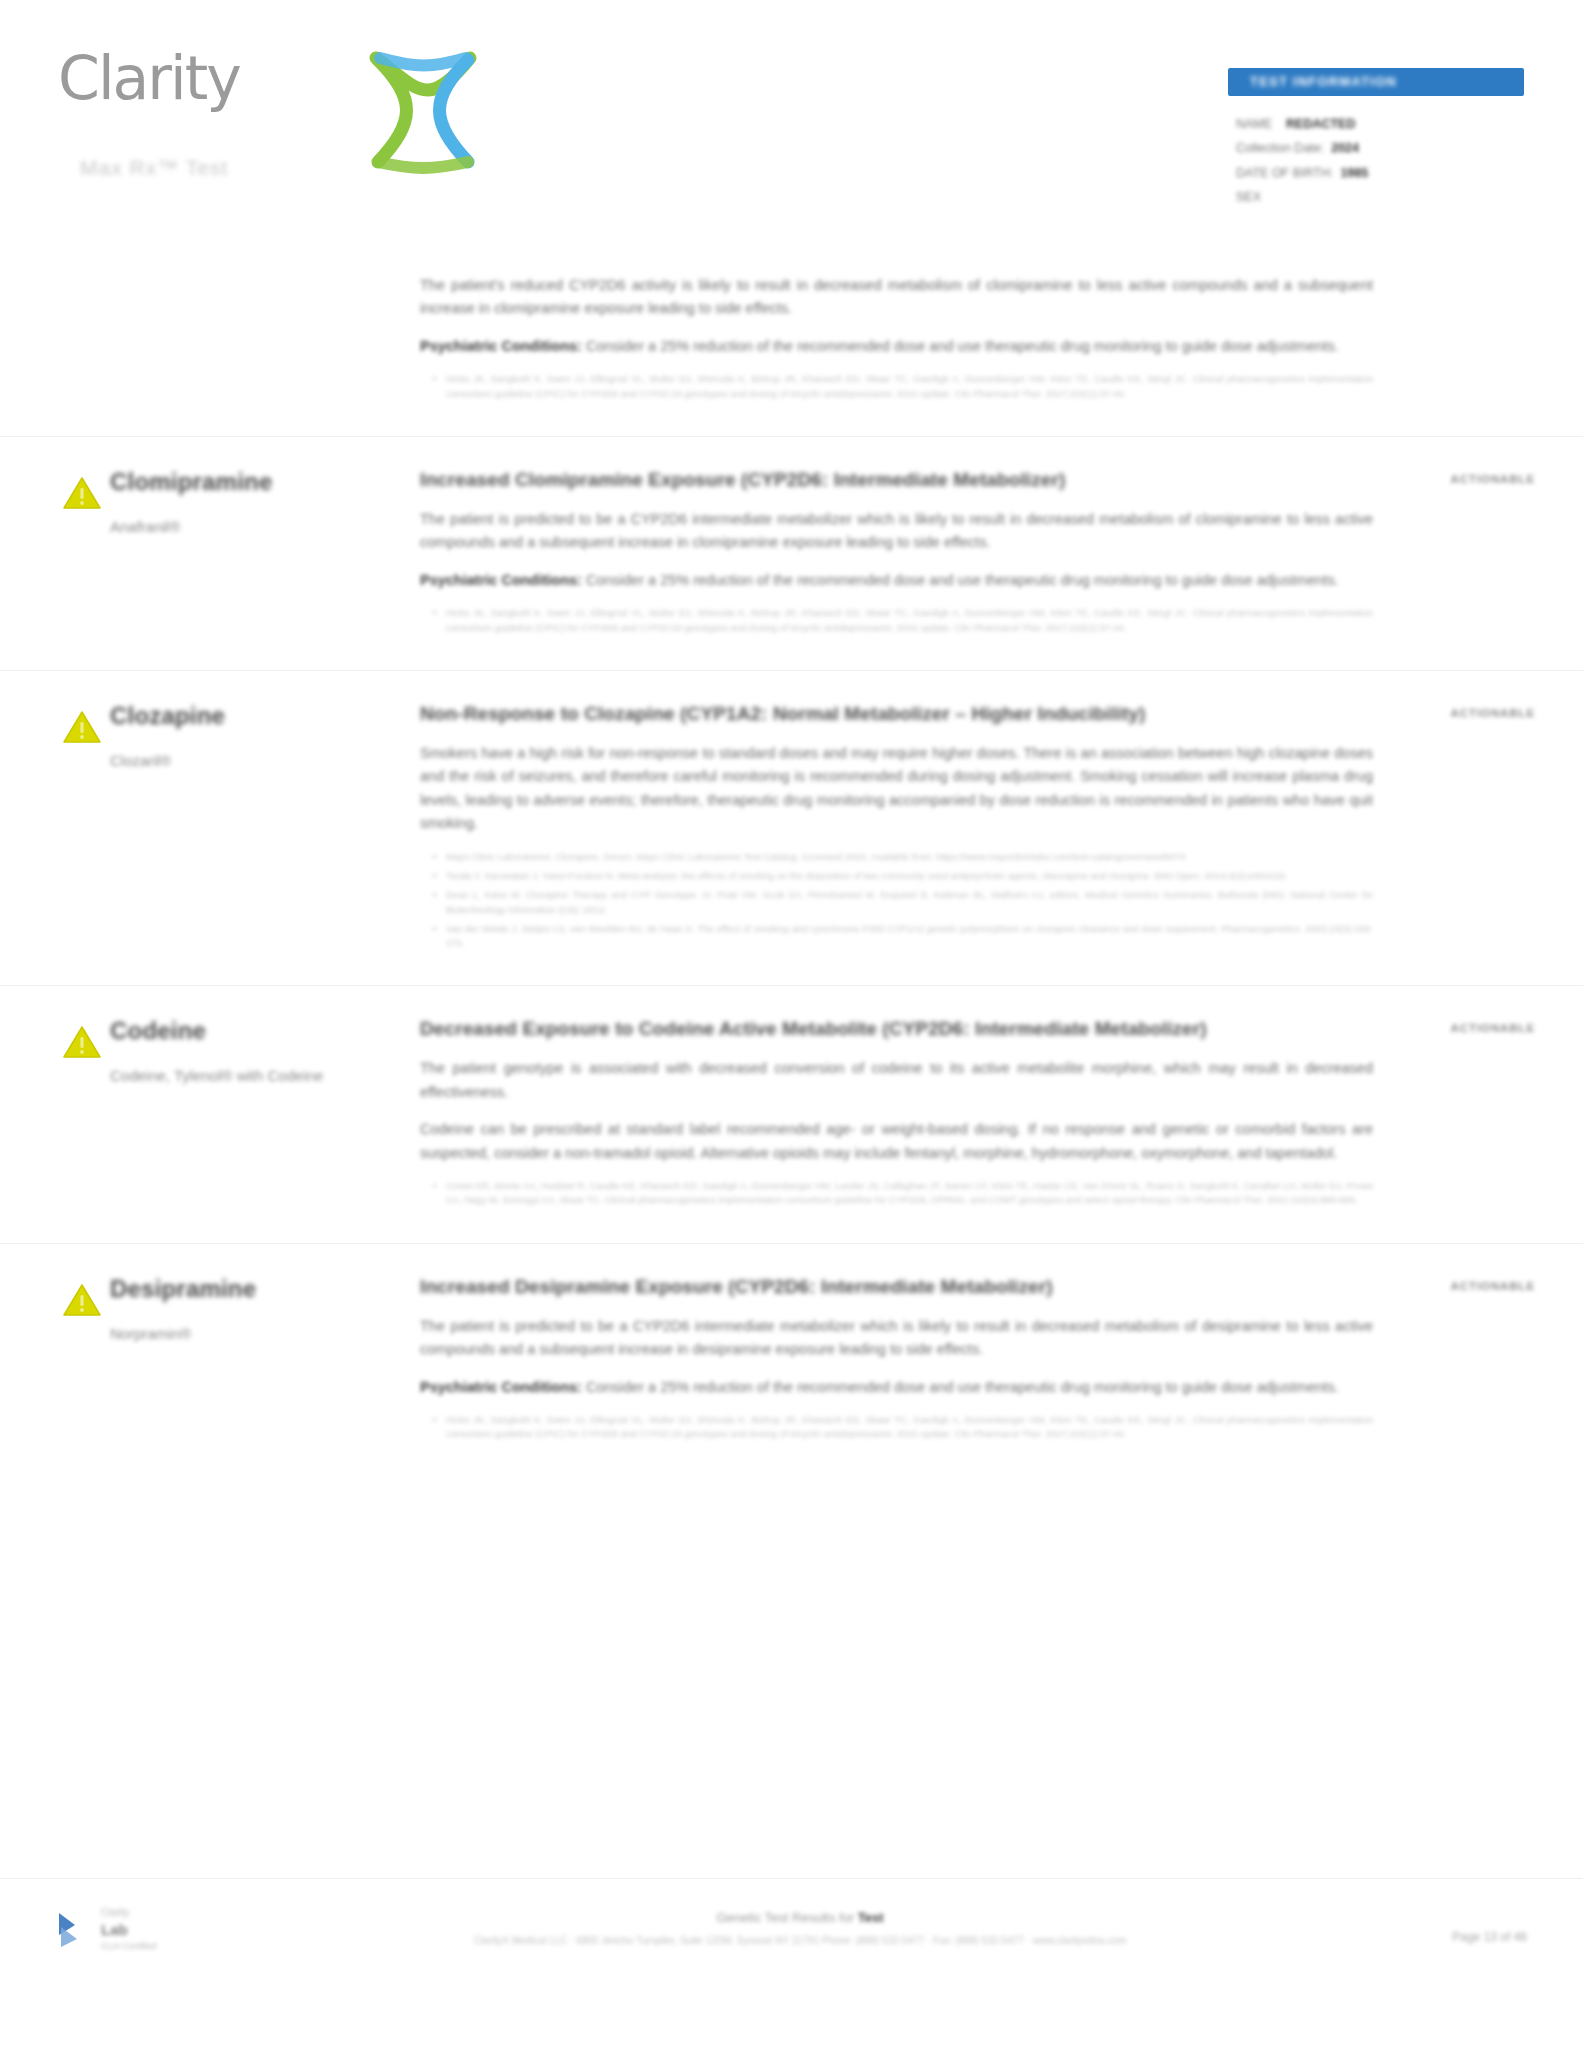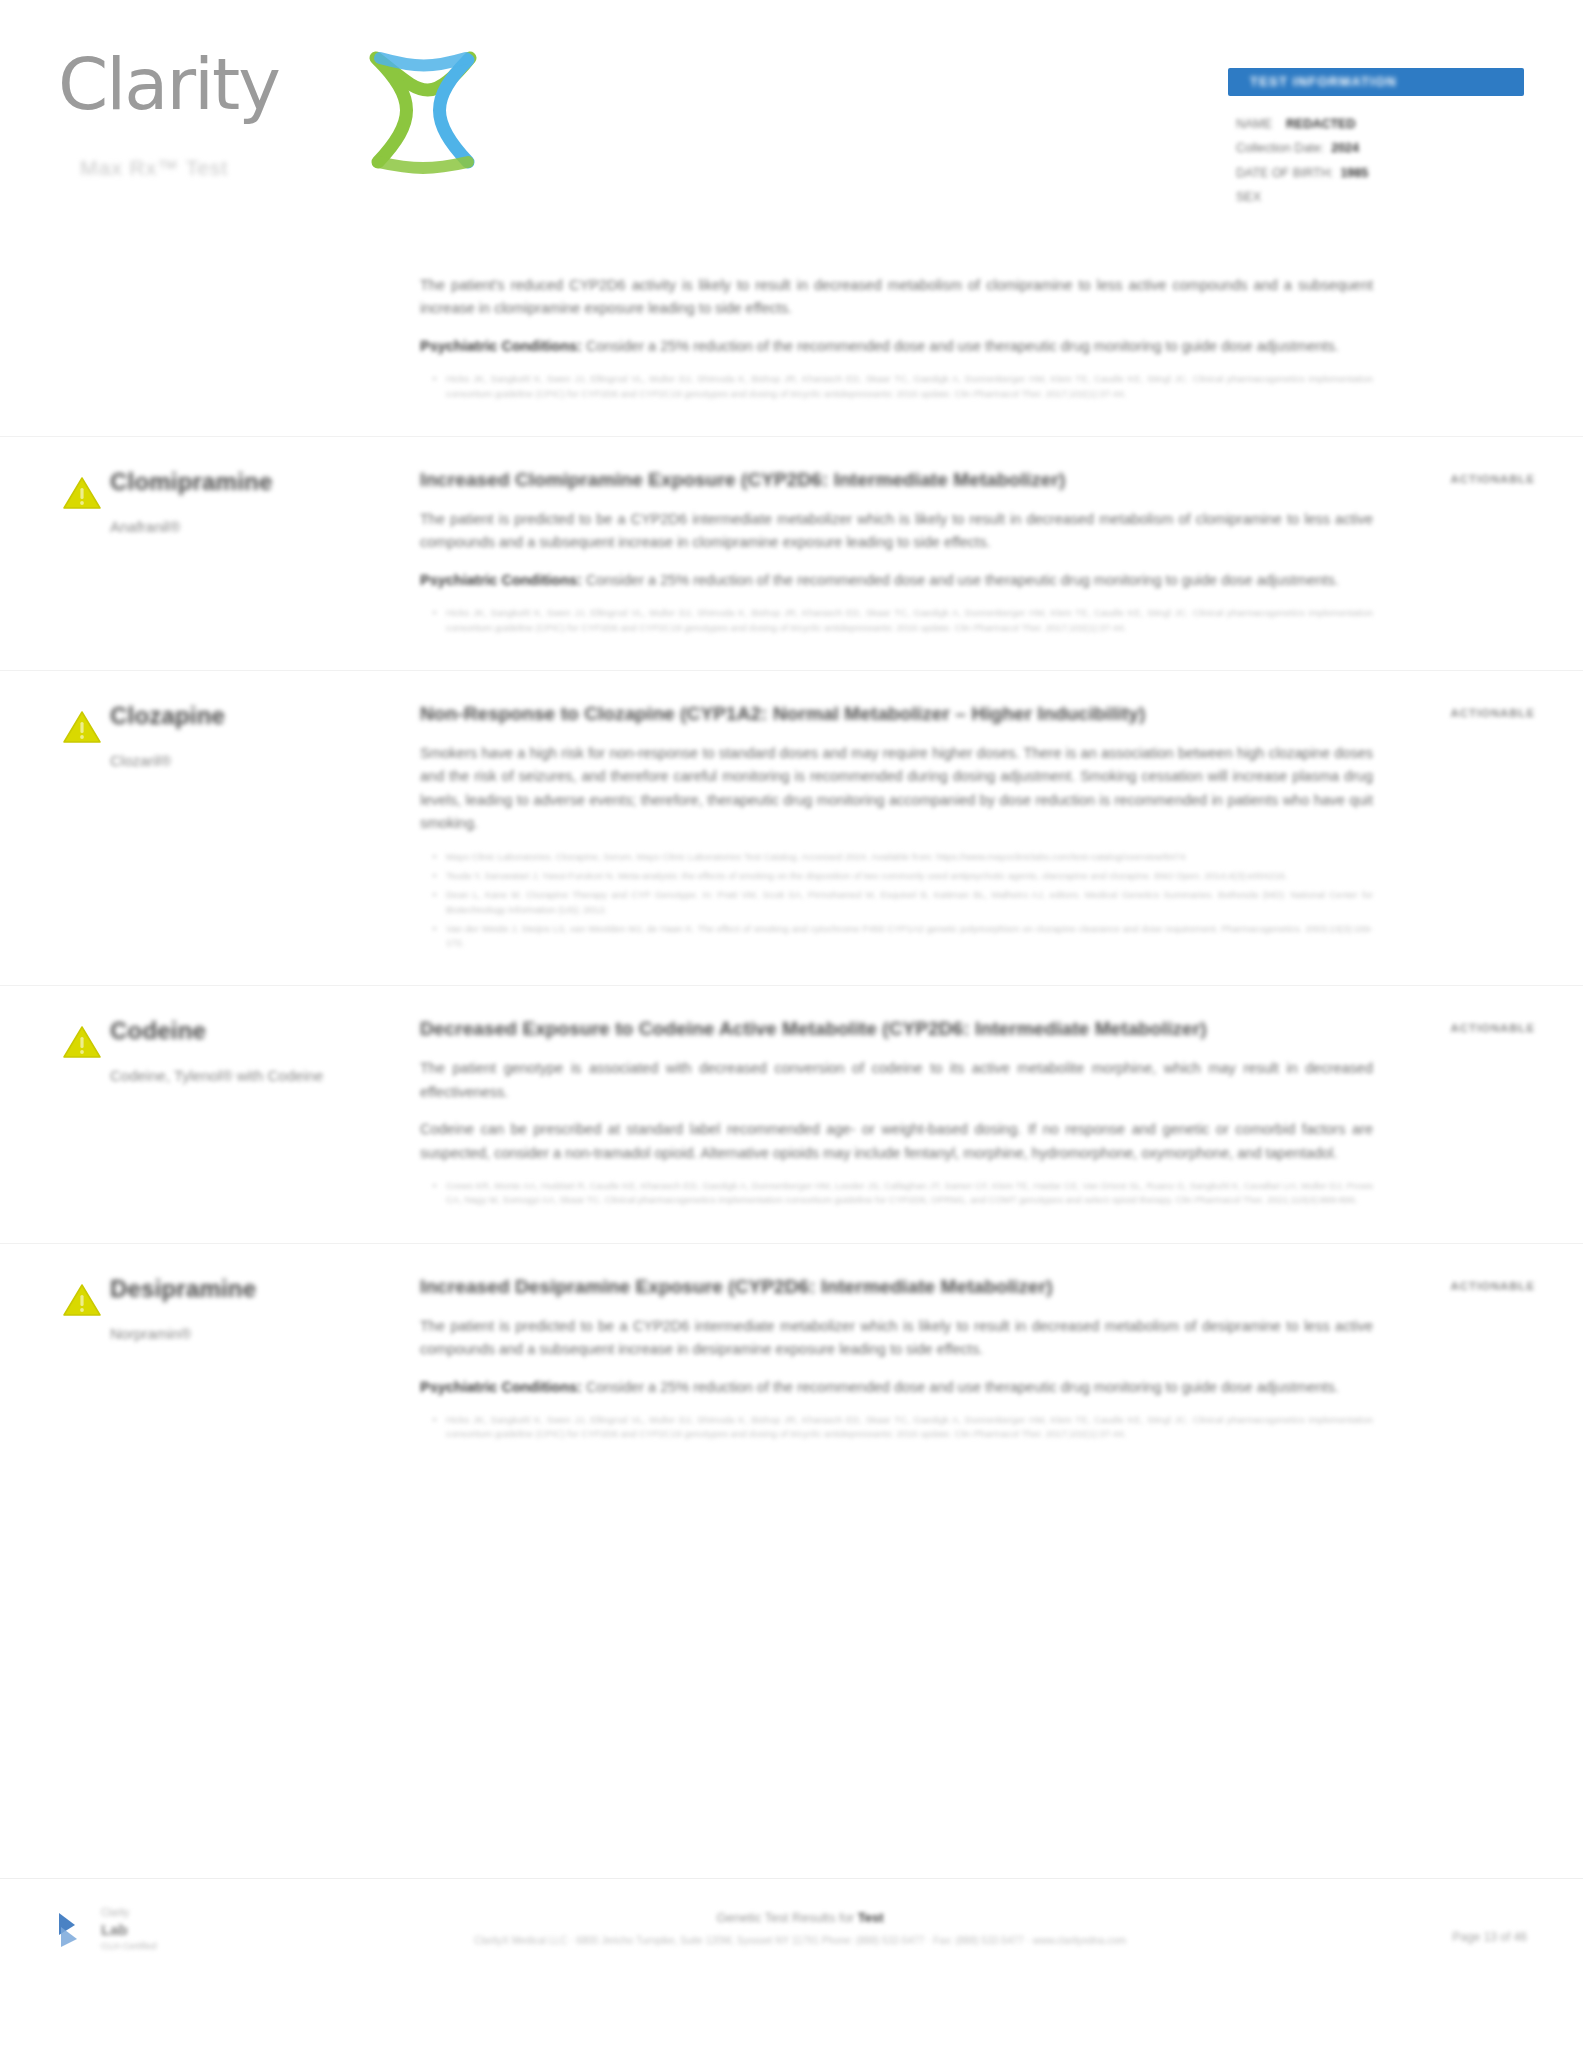--- a/index.html
+++ b/index.html
@@ -14,21 +14,21 @@
     width: 1583px; height: 2048px;
     background: #ffffff;
     overflow: hidden;
   }
 
   
   .header { position: absolute; top: 0; left: 0; width: 1583px; height: 250px; }
 
   .logo-wrap { position: absolute; left: 58px; top: 48px; width: 520px; }
   .logo-text {
-    font-size: 72px; font-weight: 400; letter-spacing: -2px;
+    font-size: 60px; font-weight: 400; letter-spacing: -2px;
     color: #9b9b9b; line-height: 1; display: inline-block;
     font-family: "DejaVu Sans", sans-serif;
   }
   .logo-tag {
     position: absolute; left: 22px; top: 108px;
     font-size: 21px; color: #c8c8c8; letter-spacing: 1px;
     filter: blur(2.4px);
   }
   .dna {
     position: absolute; left: 300px; top: 2px;

